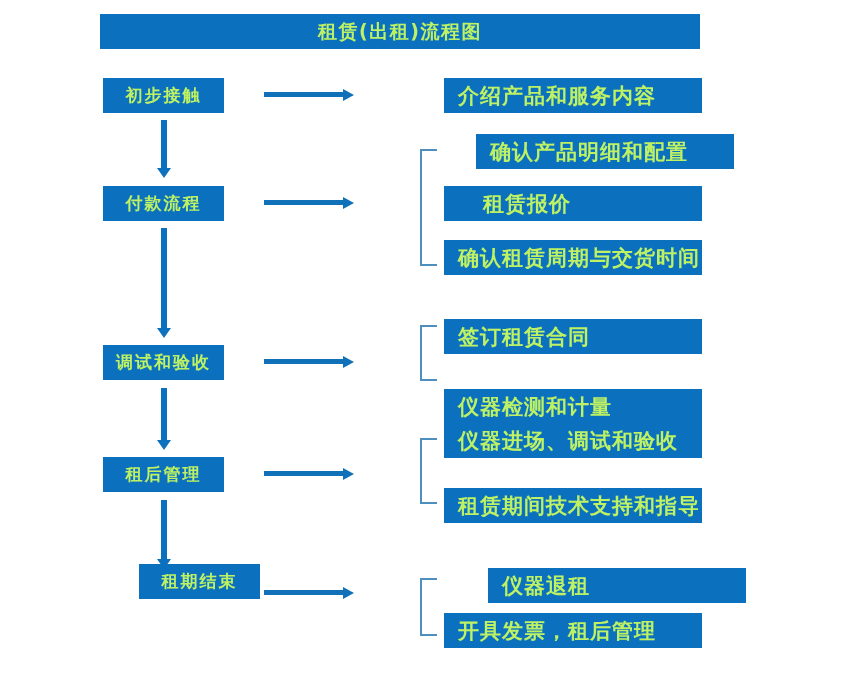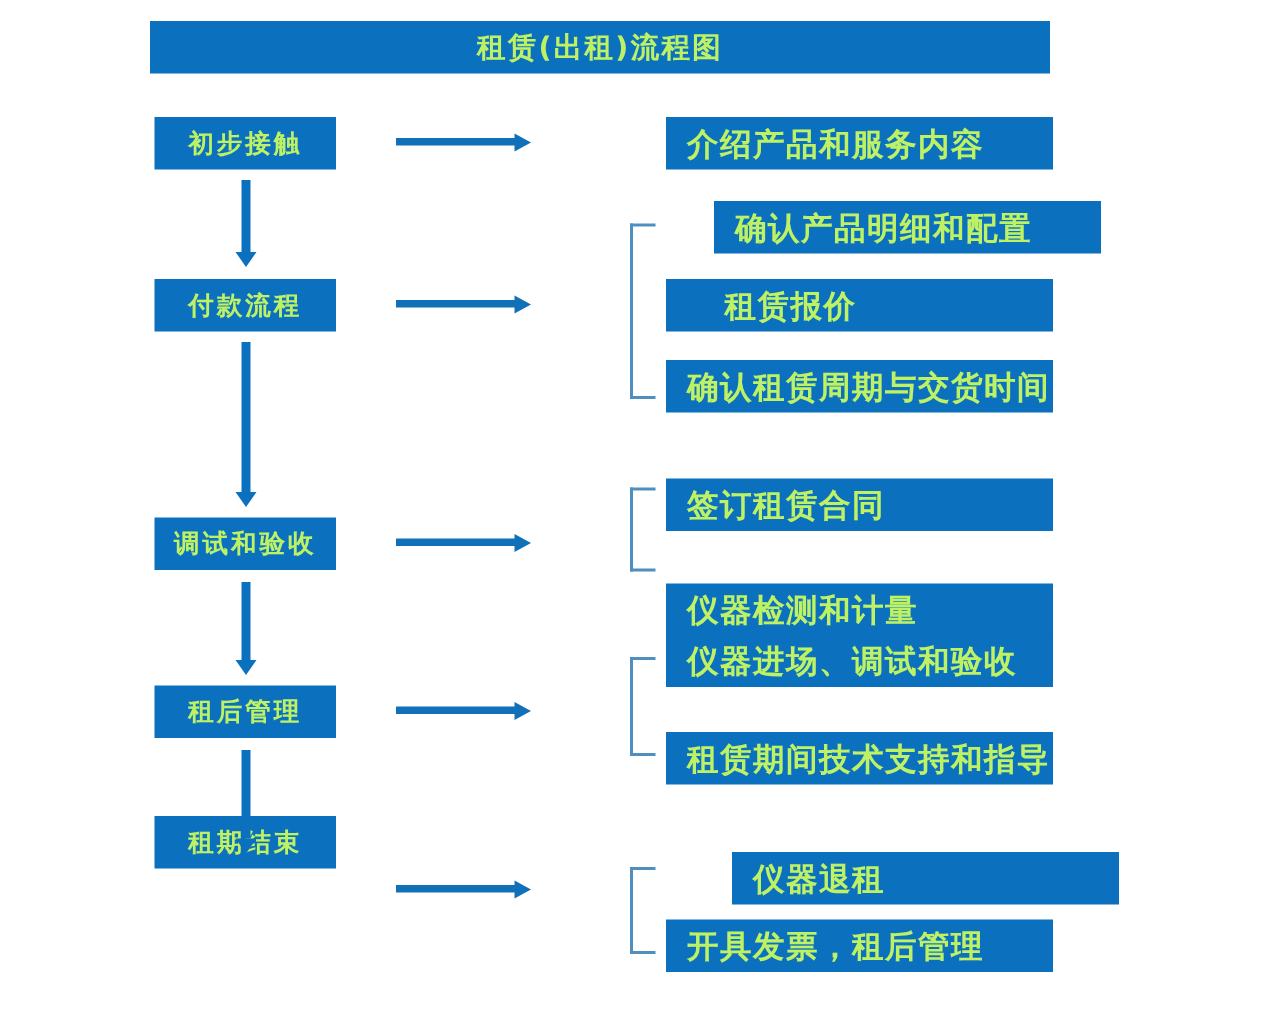--- a/index.html
+++ b/index.html
@@ -121,21 +121,21 @@
 <body>
 
 <div id="canvas">
 
   <div class="box title-bar">租赁(出租)流程图</div>
 
   <div class="box stage-box" style="top:78px;">初步接触</div>
   <div class="box stage-box" style="top:186px;">付款流程</div>
   <div class="box stage-box" style="top:345px;">调试和验收</div>
   <div class="box stage-box" style="top:457px;">租后管理</div>
-  <div class="box stage-box" style="top:544px;">租期结束</div>
+  <div class="box stage-box" style="top:564px;margin-left:36px;">租期结束</div>
 
   <div class="v-arrow" style="top:120px; height:58px;">
     <div class="shaft" style="height:48px;"></div>
     <div class="head" style="top:48px;"></div>
   </div>
   <div class="v-arrow" style="top:228px; height:110px;">
     <div class="shaft" style="height:100px;"></div>
     <div class="head" style="top:100px;"></div>
   </div>
   <div class="v-arrow" style="top:388px; height:62px;">

